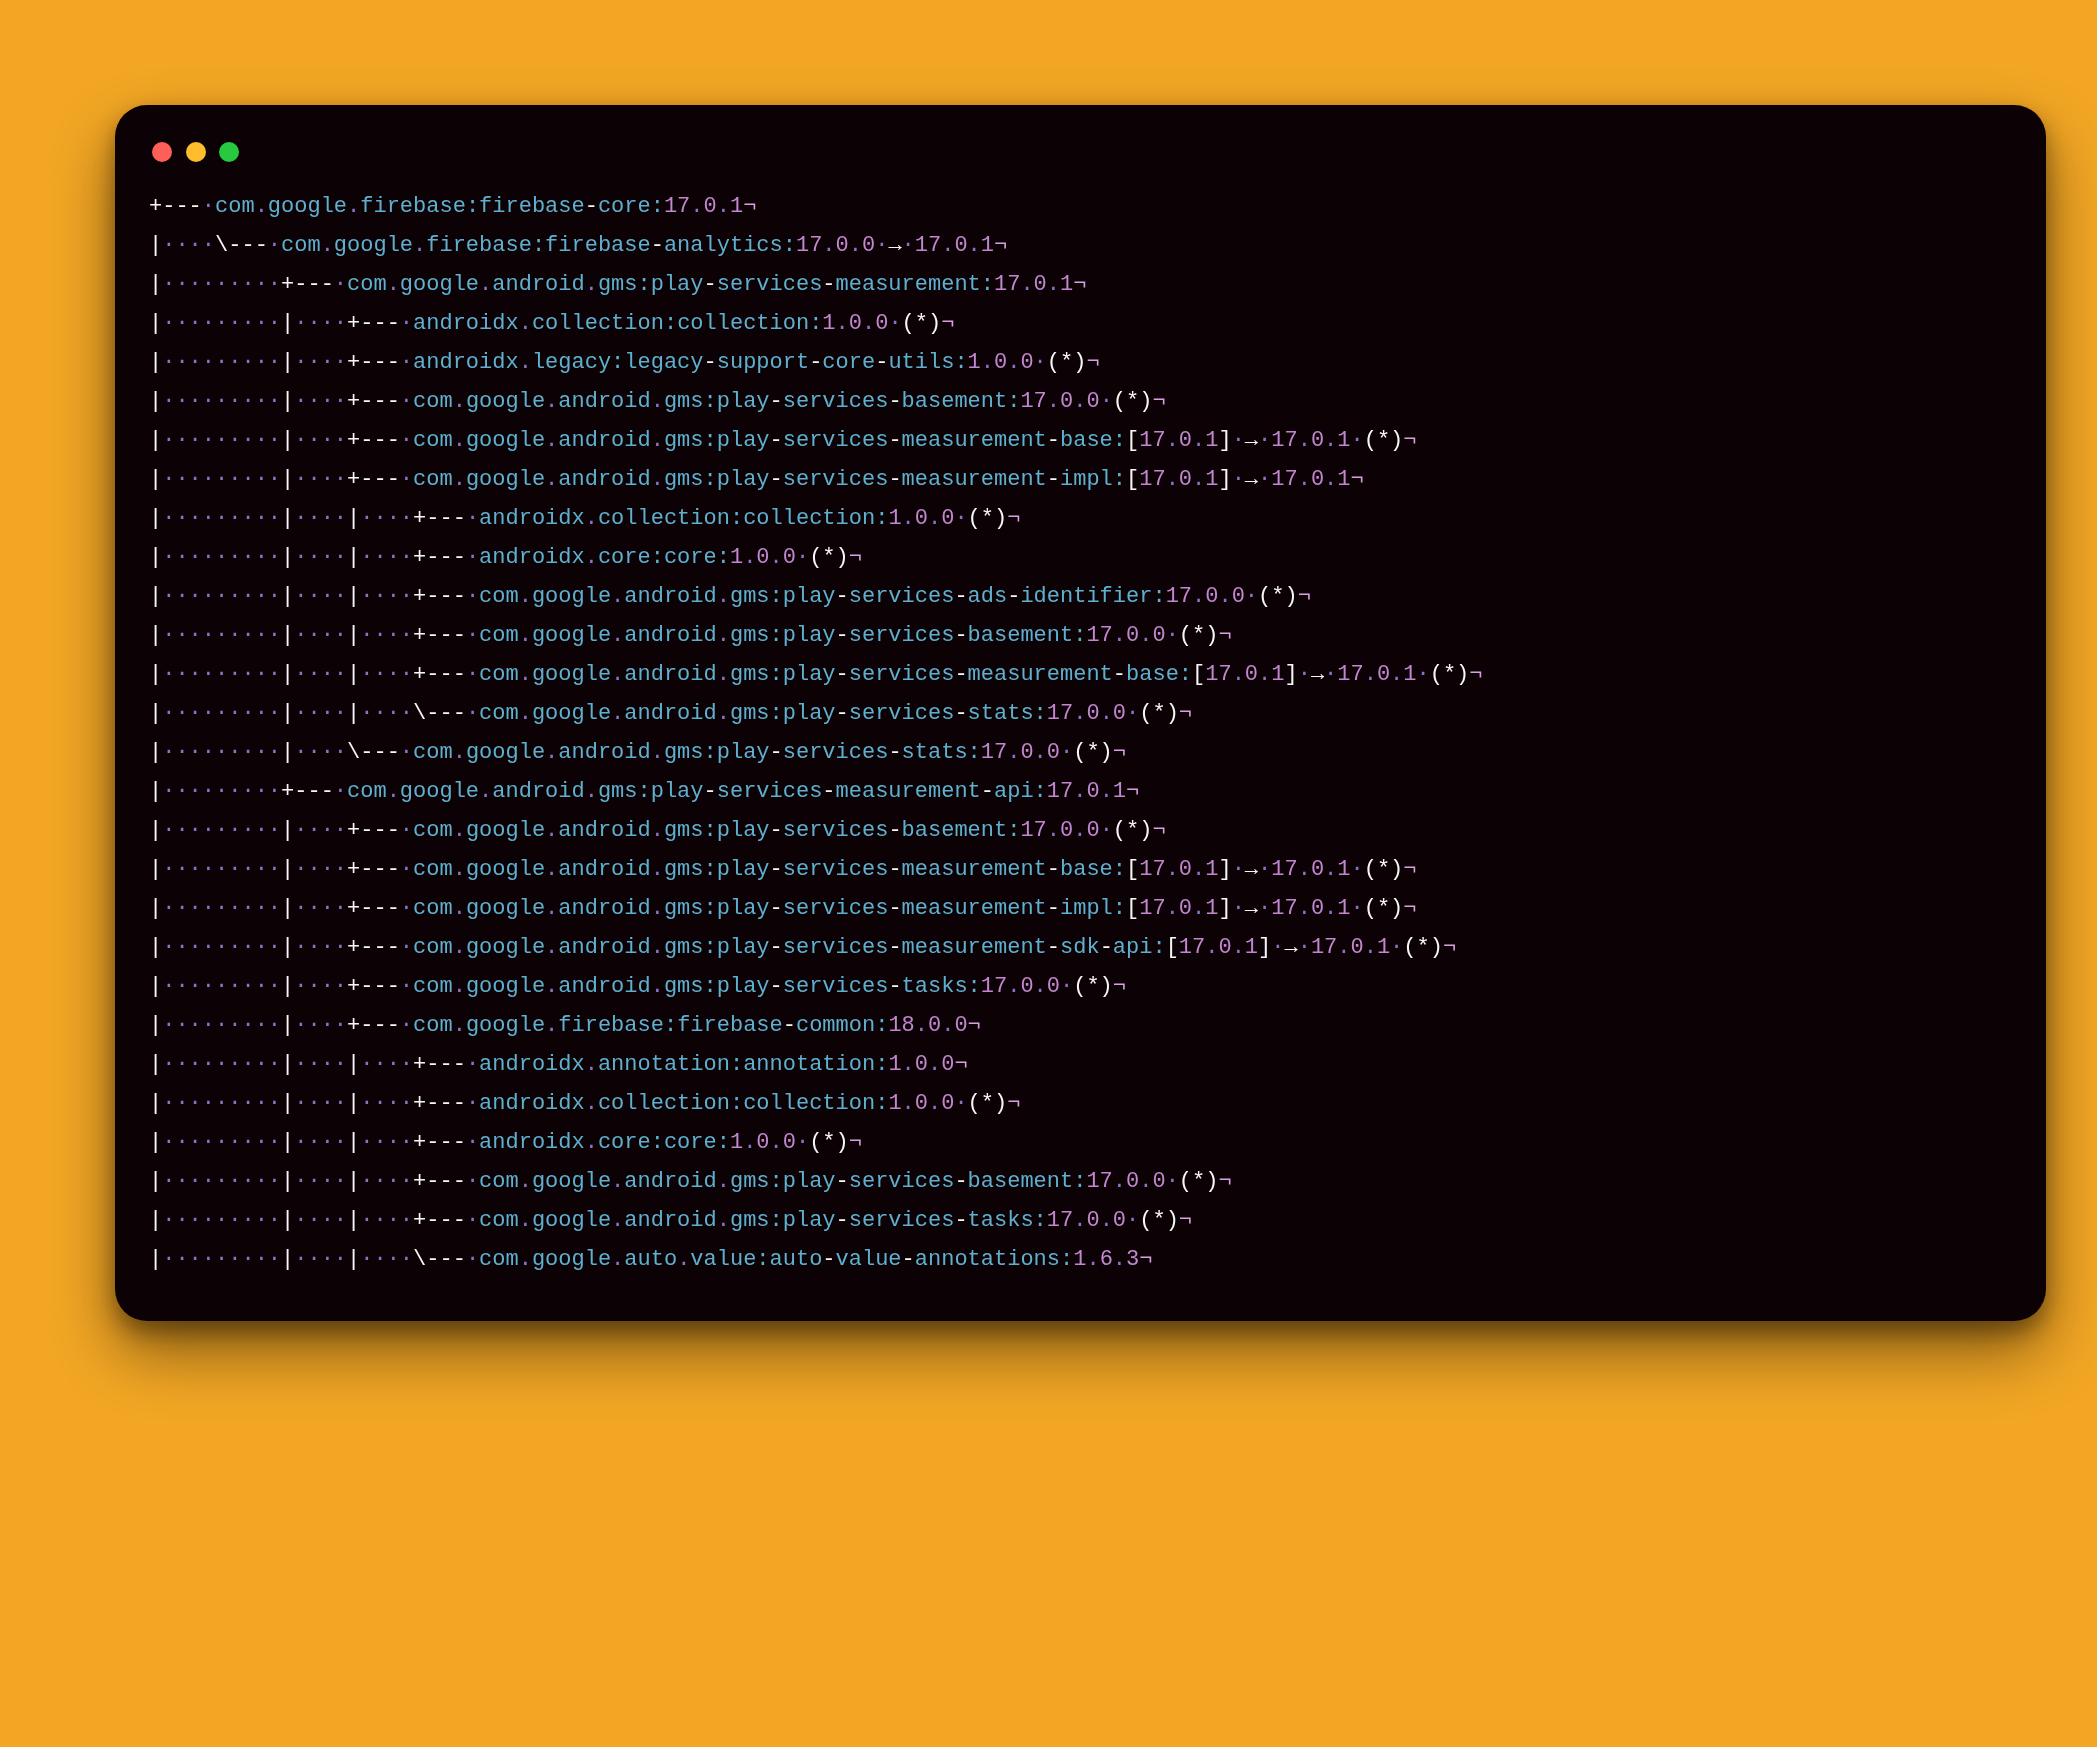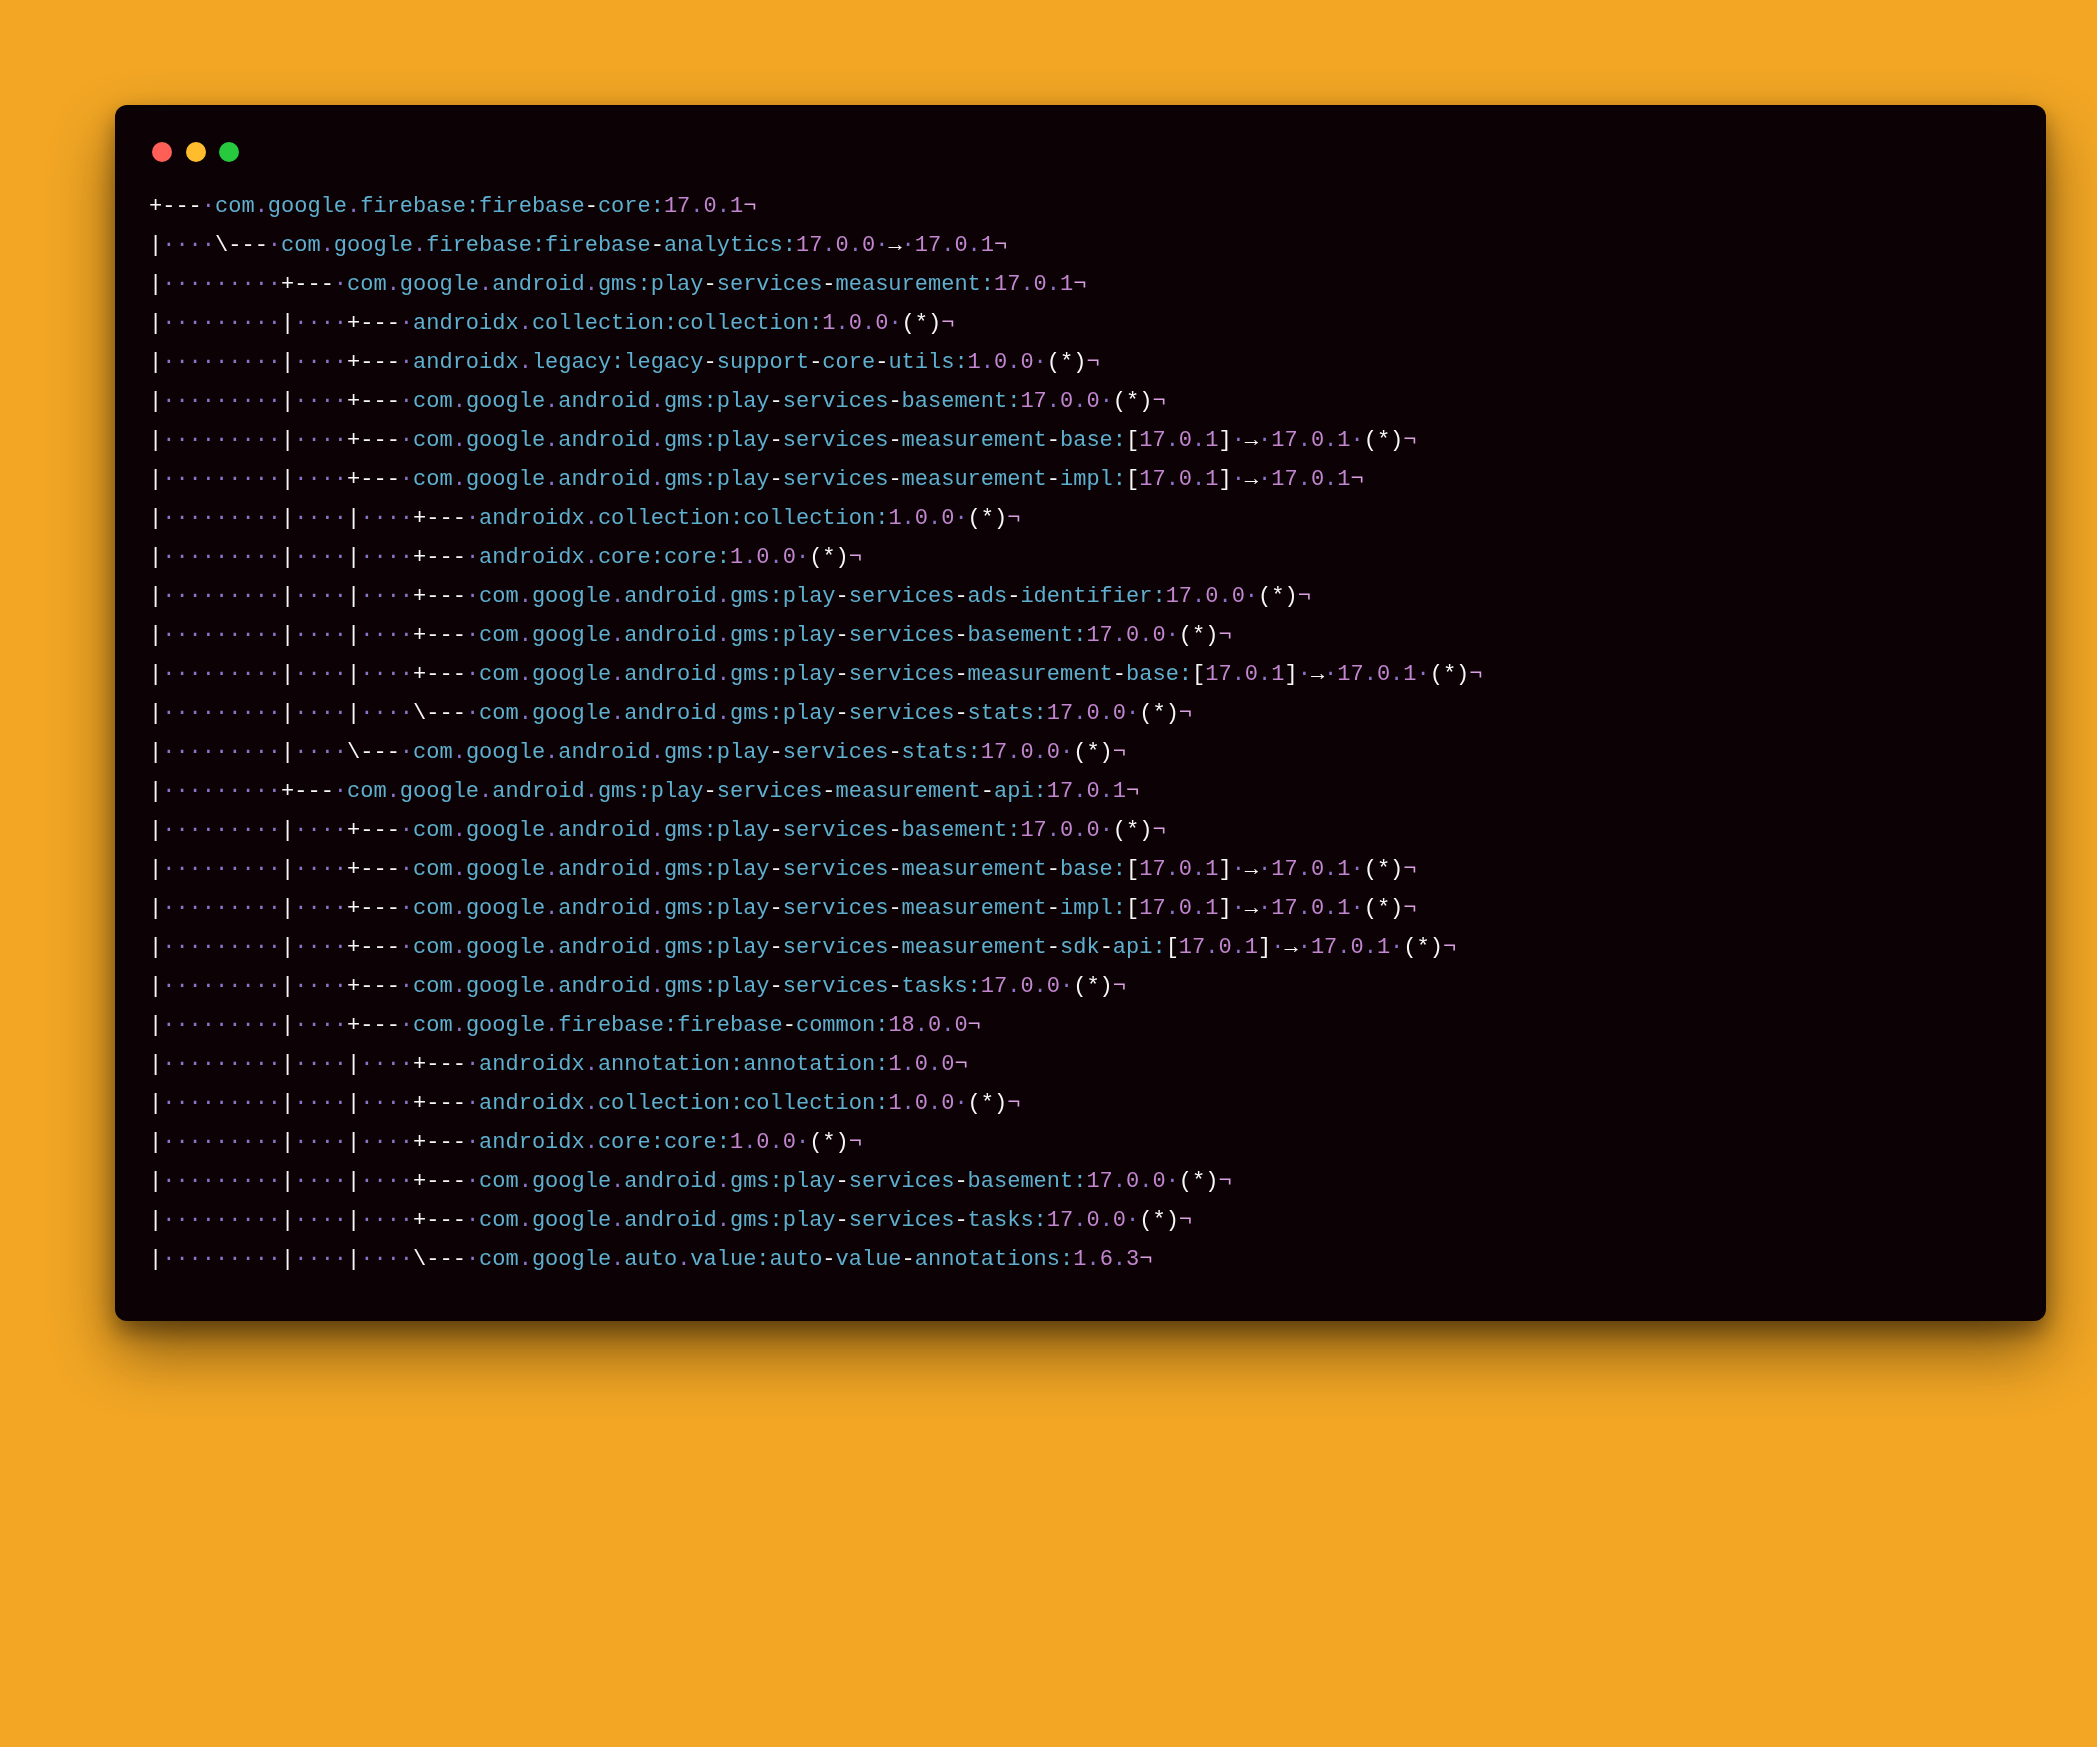--- a/index.html
+++ b/index.html
@@ -7,21 +7,21 @@
     padding: 0;
     width: 2097px;
     height: 1747px;
     background: #f2a624;
     font-family: ui-monospace, SFMono-Regular, "SF Mono", Menlo, Consolas, "Liberation Mono", monospace;
   }
   .window {
     position: relative;
     margin: 105px 51px 0 115px;
     background: #0c0205;
-    border-radius: 12px;
+    border-radius: 32px;
     box-shadow: 0 31px 63px rgba(0,0,0,0.45), 0 10.5px 21px rgba(0,0,0,0.35);
     padding: 34px 51px 42px 34px;
     box-sizing: border-box;
   }
   .traffic-lights {
     display: flex;
     gap: 13.6px;
     padding: 3.1px 1px 25px 3.1px;
   }
   .traffic-lights .dot {

